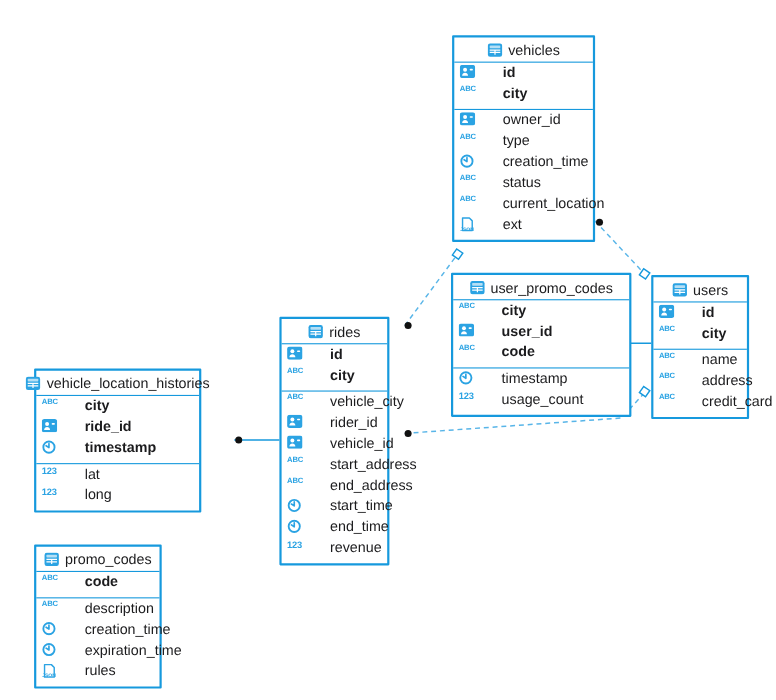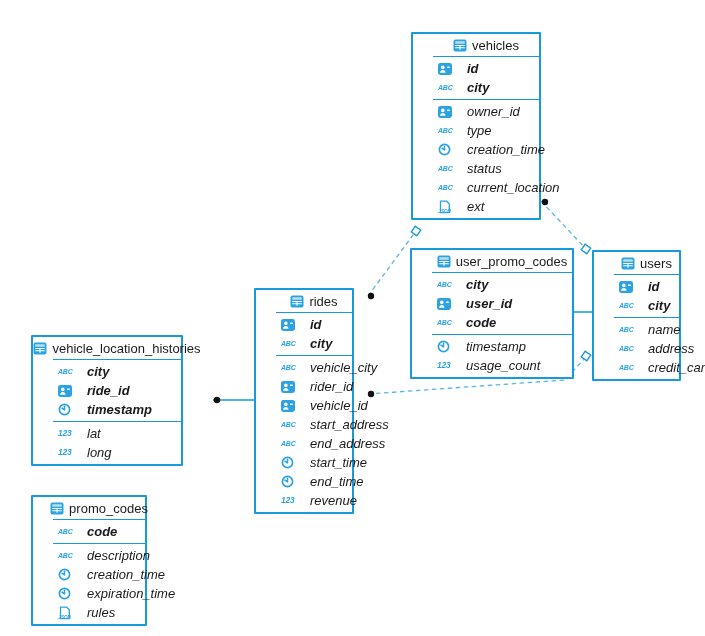--- a/index.html
+++ b/index.html
@@ -13,33 +13,32 @@
   body{
     width:705px;height:636px;background:#ffffff;
     font-family:"Liberation Sans",sans-serif;color:var(--text);
     overflow:hidden;
   }
   #canvas{position:relative;width:705px;height:636px;background:#ffffff;}
   #connection-layer{position:absolute;left:0;top:0;width:705px;height:636px;}
 
   .entity{
     position:absolute;background:#ffffff;border:2px solid var(--blue);
-    font-size:13px;line-height:1;border-radius:1px;padding-left:20px;
+    font-size:13px;line-height:1;border-radius:1px;
   }
   .entity-header{
     display:flex;align-items:center;justify-content:center;gap:5px;
     height:23px;border-bottom:1.5px solid var(--blue);padding:0 4px;
   }
   .entity-title{white-space:nowrap;}
   .section{padding:2px 0;}
   .section.cols{border-top:1.5px solid var(--blue);}
   .col-row{
-    display:flex;align-items:center;height:19px;padding:0 5px;gap:11px;
+    display:flex;align-items:flex-start;height:19px;padding:0 5px;gap:21px;
     white-space:nowrap;
-    font-style:italic;
   }
   .type-icon{
     flex:0 0 18px;width:18px;display:flex;align-items:center;justify-content:flex-start;
   }
   .ic-abc{
     font-size:7px;font-weight:700;color:var(--icon-blue);letter-spacing:-0.2px;
   }
   .ic-123{
     font-size:8.5px;font-weight:600;color:var(--icon-blue);letter-spacing:-0.2px;
   }

